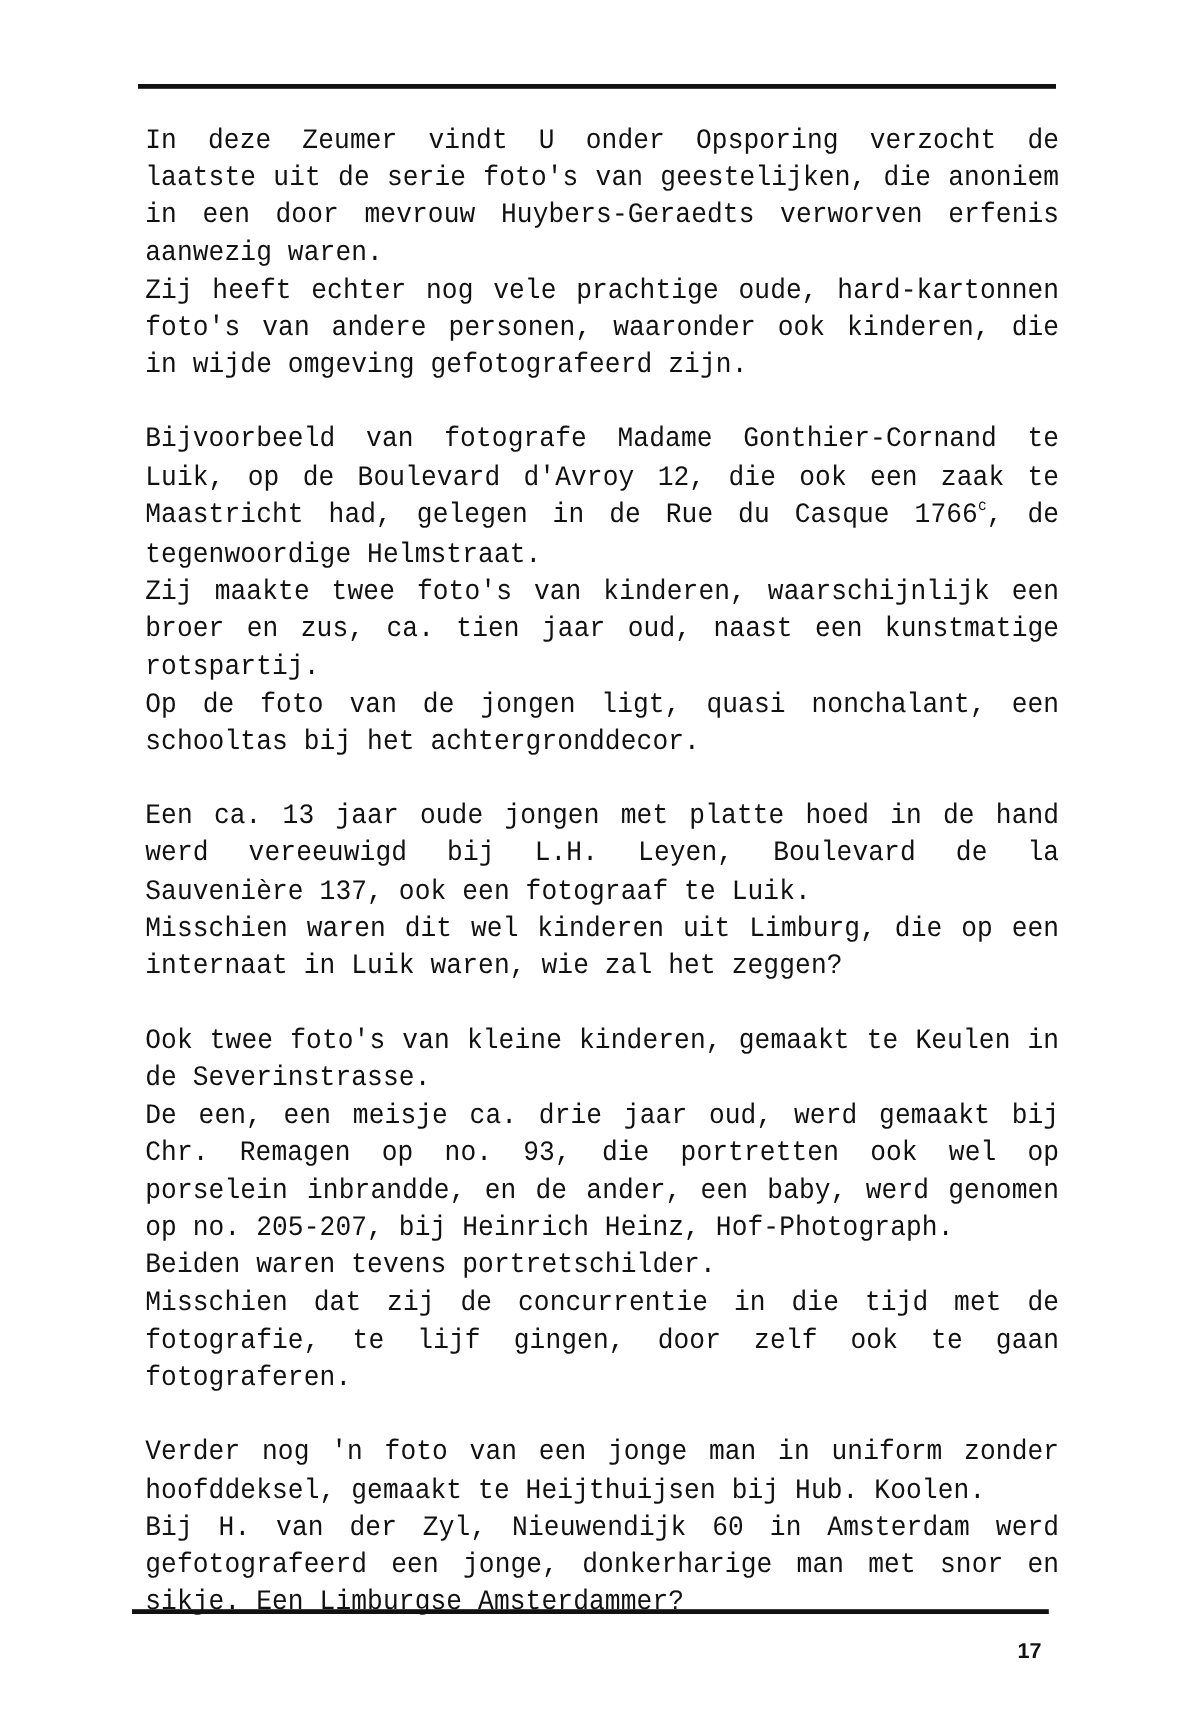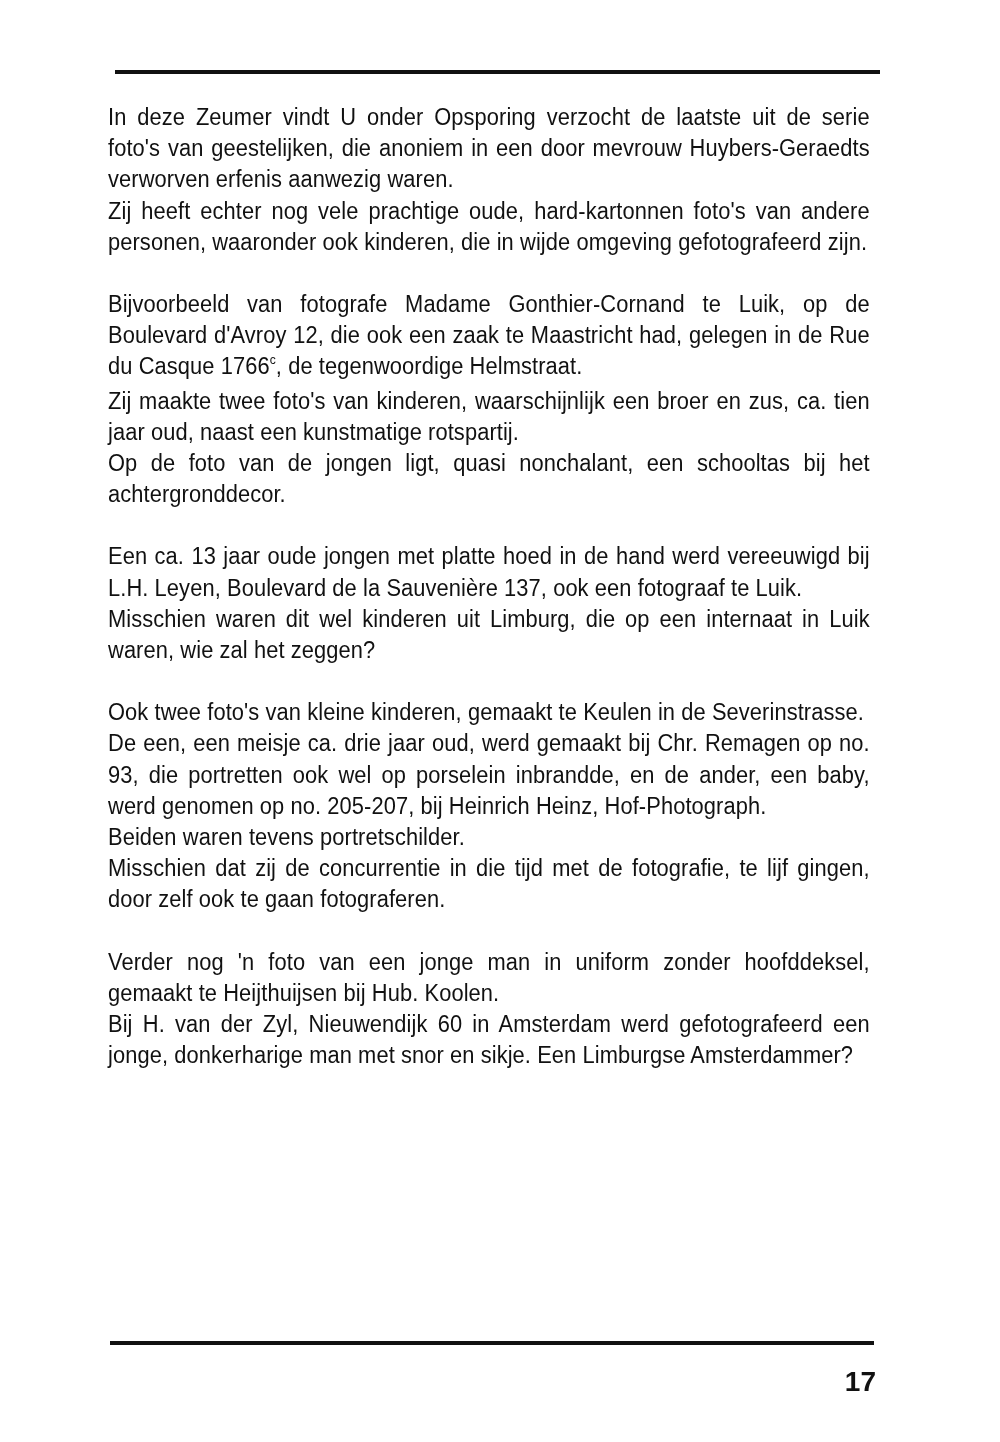--- a/index.html
+++ b/index.html
@@ -26,23 +26,24 @@
       height: 4px;
     }
     .rule-bottom {
       left: 110px;
       width: 764px;
       top: 1341px;
       height: 4px;
     }
     .article {
       position: absolute;
-      left: 108px;
+      left: 121px;
       top: 102px;
       width: 762px;
+      font-family: Liberation Mono, monospace;
     }
     .para {
       margin: 0;
       font-size: 23.5px;
       line-height: 31.2px;
       text-align: justify;
       letter-spacing: 0.1px;
       transform: scaleX(0.93);
       transform-origin: left top;
       width: 819px;
@@ -57,22 +58,22 @@
       font-size: 13px;
       vertical-align: 0;
       position: relative;
       top: -10px;
     }
     .page-number {
       position: absolute;
       left: 840px;
       top: 1366px;
       width: 36px;
-      text-align: right;
-      font-size: 28px;
+      text-align: center;
+      font-size: 18px;
       font-weight: bold;
       font-family: "Liberation Sans", sans-serif;
     }
   </style>
 </head>
 <body>
 
 <div class="rule rule-top"></div>
 
 <div class="article">

